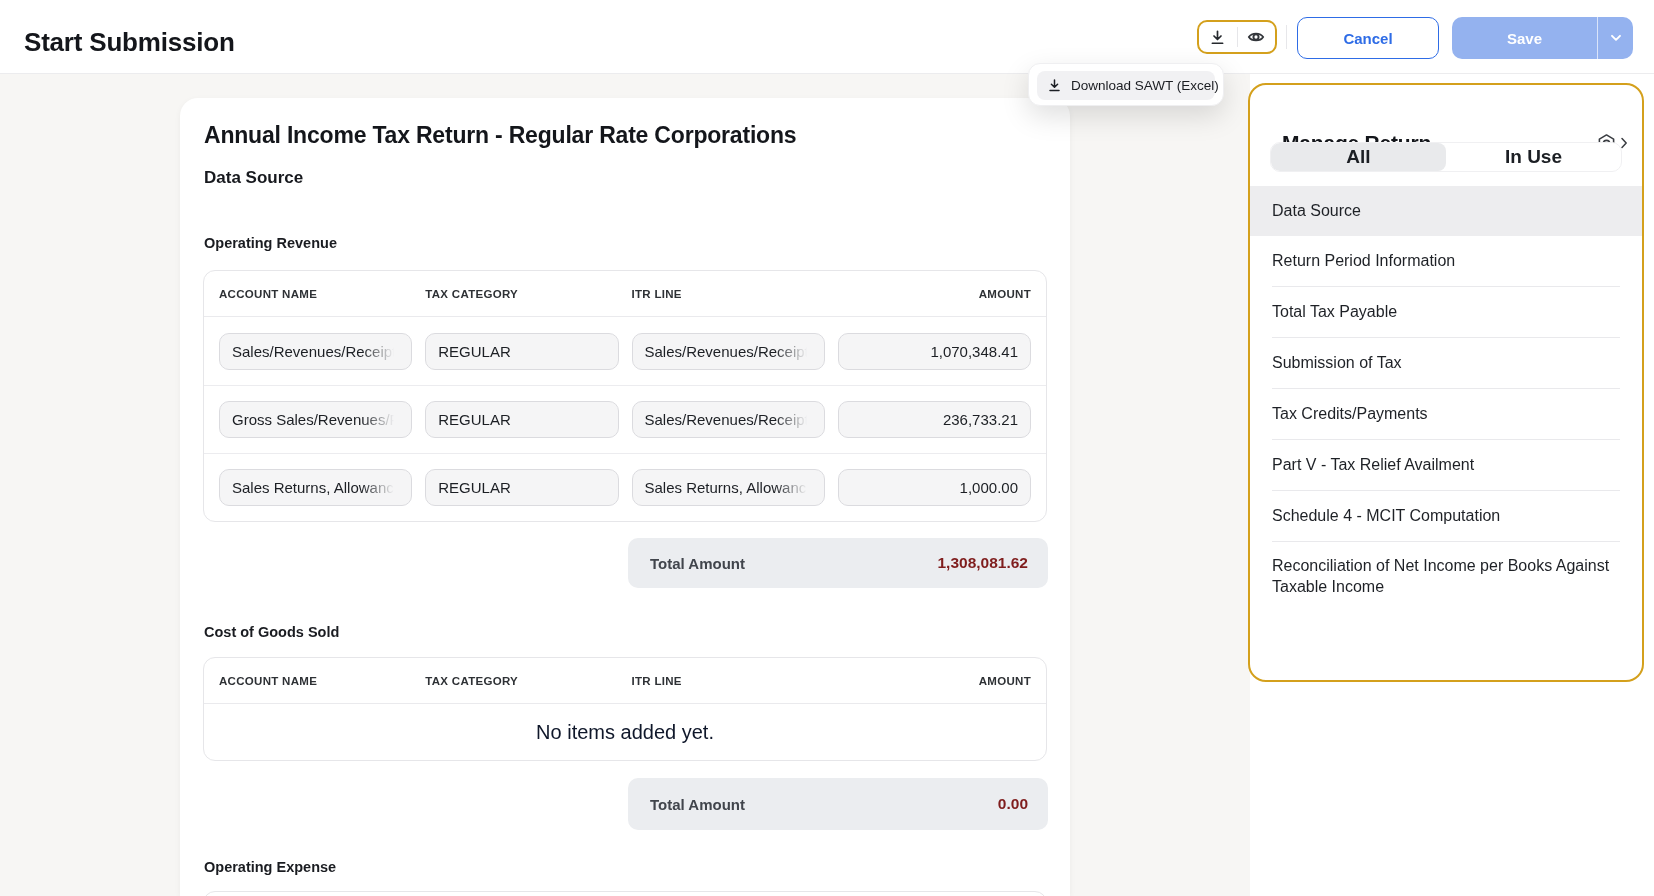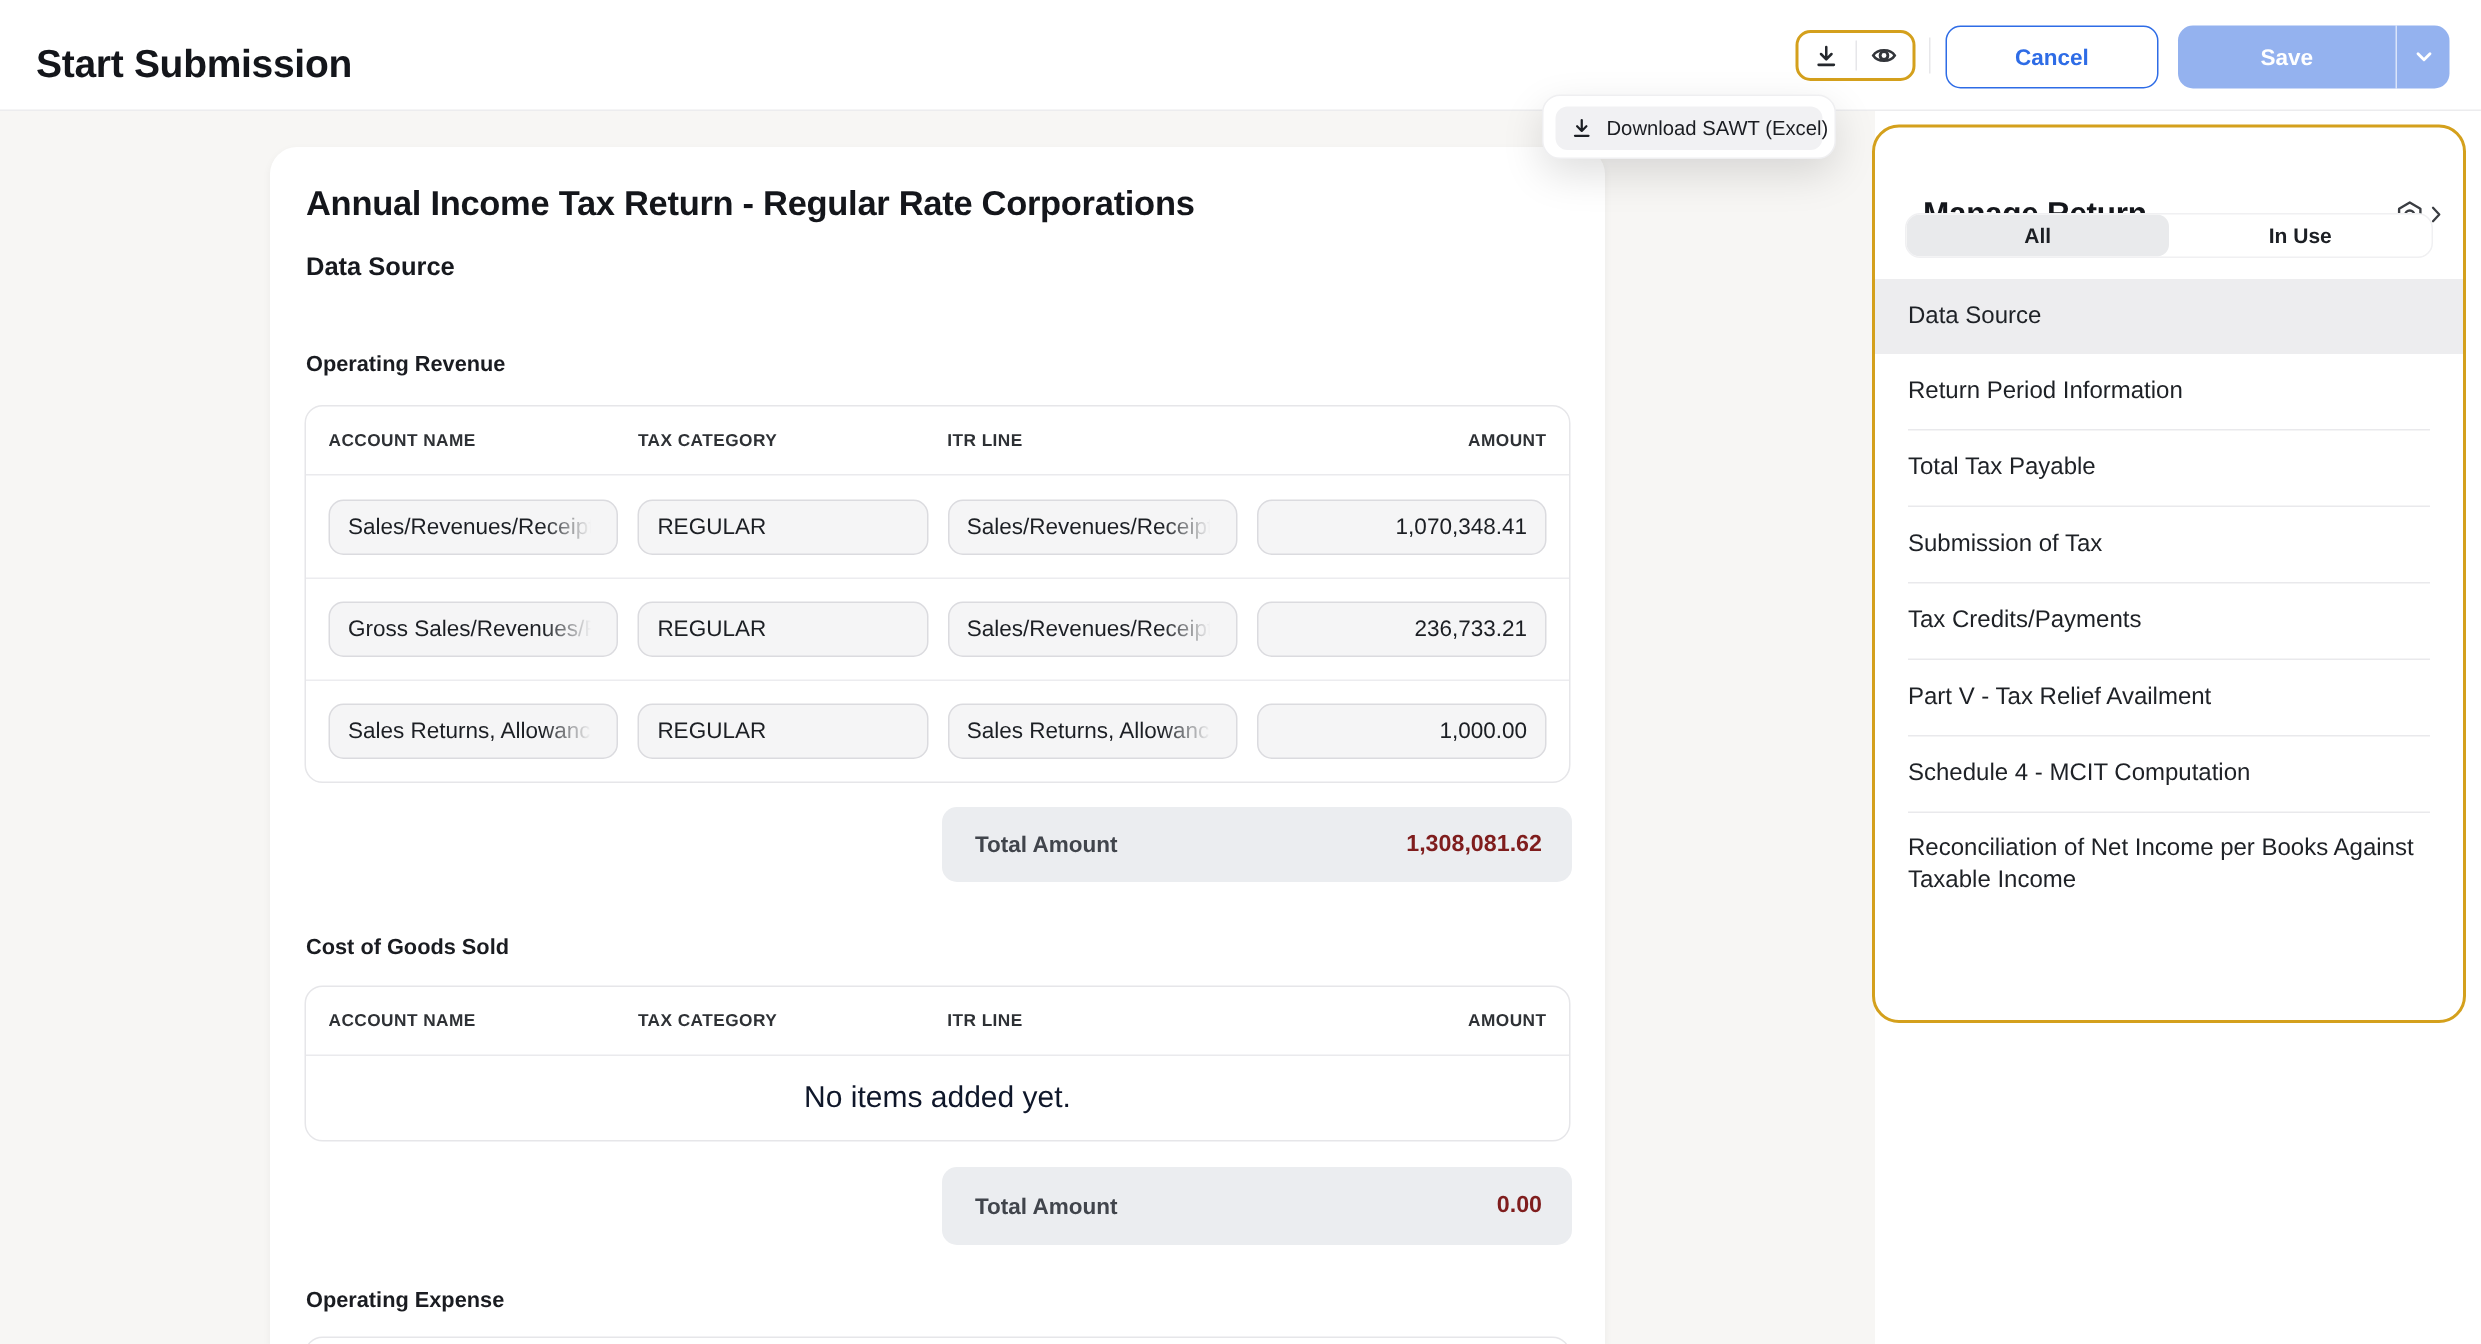--- a/index.html
+++ b/index.html
@@ -57,21 +57,21 @@
   .tb1 { top:680px; height:52px; }
   .tlabel { font-size:15px; font-weight:600; color:#41454c; }
   .tvalue { font-size:15.5px; font-weight:700; color:#7f1d1d; }
 
   
   .panel { position:absolute; left:1248px; top:83px; width:396px; height:599px; background:#fff; border:2px solid #D4A01C; border-radius:18px; z-index:10; overflow:hidden; }
   .panel-head { position:absolute; left:32px; right:14px; top:14px; height:32px; display:flex; align-items:center; justify-content:space-between;margin-top:28px; }
   .panel-title { font-size:21px; font-weight:700; letter-spacing:-0.2px; color:#14161b; }
   .panel-gear { display:flex; align-items:center; gap:2px; cursor:pointer; }
   .segment { position:absolute; left:20px; right:20px; top:57px; height:30px; background:#fff; border:1px solid #f0f0f2; border-radius:10px; display:flex; overflow:hidden; }
-  .seg { flex:1; display:flex; align-items:center; justify-content:center; font-size:14px; font-weight:600; color:#1c1f24; cursor:pointer; border-radius:8px; }
+  .seg { flex:1; display:flex; align-items:center; justify-content:center; font-size:19px; font-weight:600; color:#1c1f24; cursor:pointer; border-radius:8px; }
   .seg.active { background:#e9eaec; }
   .nav { position:absolute; left:0; right:0; top:101px; }
   .nav-active { height:50px; background:#ededef; display:flex; align-items:center; padding:0 22px; font-size:16px; font-weight:500; color:#1e2126; cursor:pointer; }
   .nav-list { margin:0 22px; }
   .nav-item { min-height:51px; display:flex; align-items:center; font-size:16px; font-weight:500; color:#1e2126; border-bottom:1px solid #e9e9ec; cursor:pointer; }
   .nav-item.last { border-bottom:none; padding:13px 0 16px; line-height:21px; align-items:flex-start; }
 
   svg { display:block; }
 </style>
 </head>

